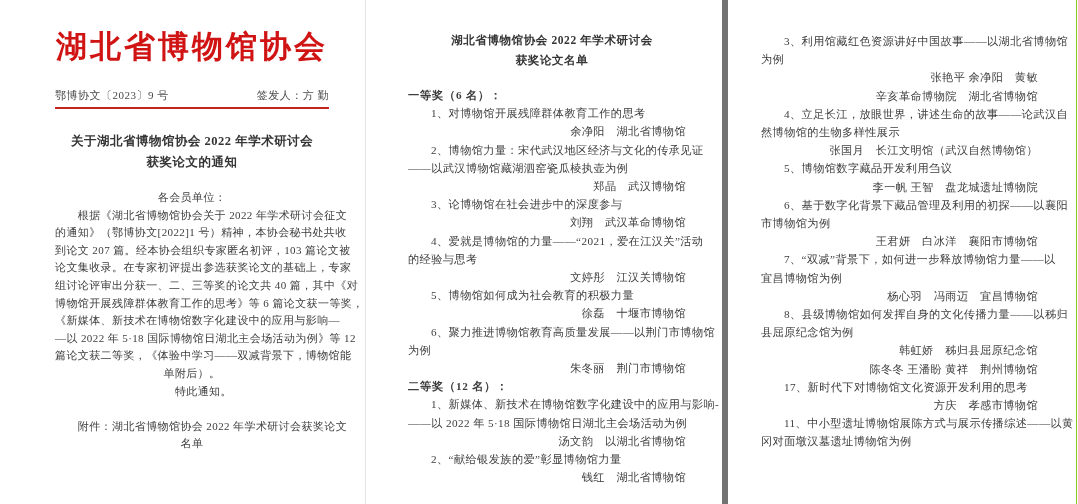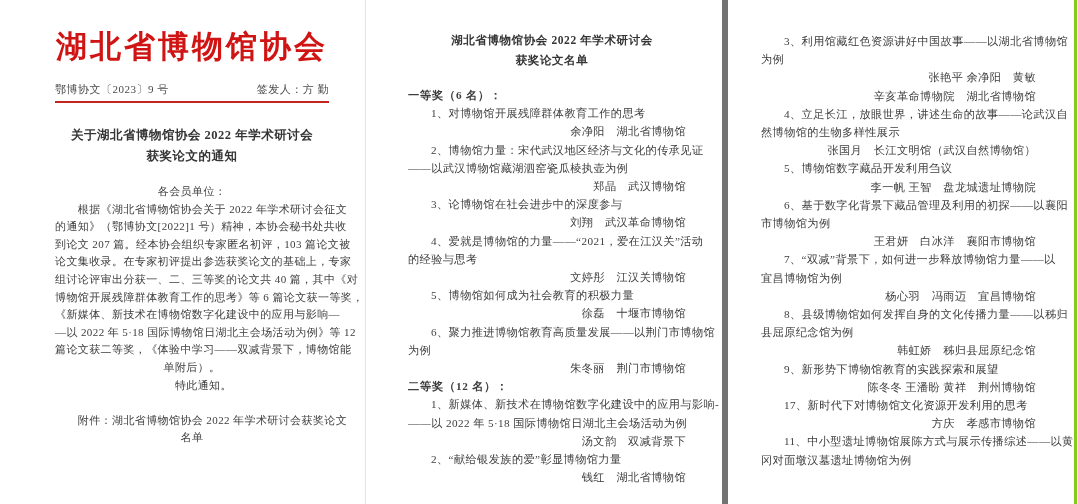--- a/index.html
+++ b/index.html
@@ -9,34 +9,34 @@
     width: 1078px; height: 504px;
     background: #fdfdfd;
     display: flex;
     font-family: "Liberation Serif", "DejaVu Serif", serif;
     color: #3d3d3d;
     overflow: hidden;
   }
   .page { background: #ffffff; height: 504px; overflow: hidden; }
   .page1 { width: 366px; border-right: 1px solid #e4e4e4; padding: 26px 36px 0 55px; }
   .page2 { width: 362px; border-right: 6px solid #737373; padding: 30px 26px 0 42px; }
-  .page3 { width: 349px; border-right: 3px solid #84cc16; padding: 32px 36px 0 33px; }
+  .page3 { width: 349px; border-right: 1px solid #84cc16; padding: 32px 36px 0 33px; }
 
   
   .masthead {
     color: #d01414;
     font-weight: 700;
     font-size: 31px;
     letter-spacing: 3px;
     text-align: center;
     line-height: 42px;
     white-space: nowrap;
   }
   .meta-row {
-    margin-top: 14px;
+    margin-top: 20px;
     display: flex;
     justify-content: space-between;
     font-size: 11px;
     letter-spacing: 0.5px;
     color: #4a4a4a;
   }
   .red-rule {
     margin-top: 4px;
     height: 0;
     border-top: 2px solid #c4241e;
@@ -124,21 +124,21 @@
         <div class="line cont">的经验与思考</div>
         <div class="line author">文婷彤　江汉关博物馆</div>
         <div class="line item">5、博物馆如何成为社会教育的积极力量</div>
         <div class="line author">徐磊　十堰市博物馆</div>
         <div class="line item">6、聚力推进博物馆教育高质量发展——以荆门市博物馆</div>
         <div class="line cont">为例</div>
         <div class="line author">朱冬丽　荆门市博物馆</div>
         <div class="line heading">二等奖（12 名）：</div>
         <div class="line item">1、新媒体、新技术在博物馆数字化建设中的应用与影响-</div>
         <div class="line cont">——以 2022 年 5·18 国际博物馆日湖北主会场活动为例</div>
-        <div class="line author">汤文韵　双减背景下</div>
+        <div class="line author">汤文韵　以湖北省博物馆</div>
         <div class="line item">2、“献给银发族的爱”彰显博物馆力量</div>
         <div class="line author">钱红　湖北省博物馆</div>
       </div>
   </div>
 
   <div class="page page3">
     <div class="list-body">
         <div class="line item">3、利用馆藏红色资源讲好中国故事——以湖北省博物馆</div>
         <div class="line cont">为例</div>
         <div class="line author">张艳平 余净阳　黄敏</div>
@@ -150,21 +150,20 @@
         <div class="line author">李一帆 王智　盘龙城遗址博物院</div>
         <div class="line item">6、基于数字化背景下藏品管理及利用的初探——以襄阳</div>
         <div class="line cont">市博物馆为例</div>
         <div class="line author">王君妍　白冰洋　襄阳市博物馆</div>
         <div class="line item">7、“双减”背景下，如何进一步释放博物馆力量——以</div>
         <div class="line cont">宜昌博物馆为例</div>
         <div class="line author">杨心羽　冯雨迈　宜昌博物馆</div>
         <div class="line item">8、县级博物馆如何发挥自身的文化传播力量——以秭归</div>
         <div class="line cont">县屈原纪念馆为例</div>
         <div class="line author">韩虹娇　秭归县屈原纪念馆</div>
-        <div class="line item">9、新形势下博物馆教育的实践探索和展望</div>
         <div class="line author">陈冬冬 王潘盼 黄祥　荆州博物馆</div>
         <div class="line item">17、新时代下对博物馆文化资源开发利用的思考</div>
         <div class="line author">方庆　孝感市博物馆</div>
         <div class="line item">11、中小型遗址博物馆展陈方式与展示传播综述——以黄</div>
         <div class="line cont">冈对面墩汉墓遗址博物馆为例</div>
       </div>
   </div>
 
 </div>
 

